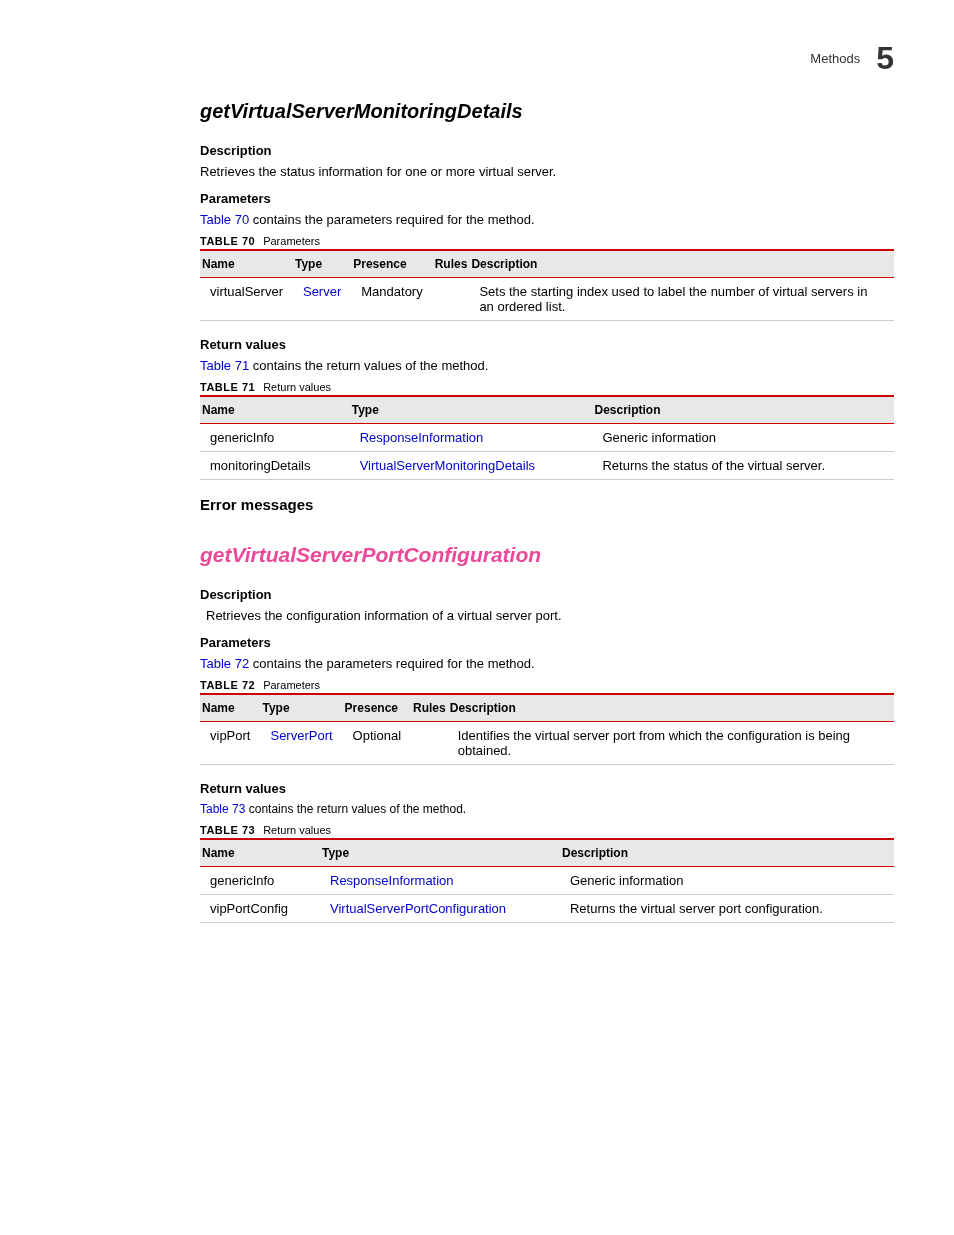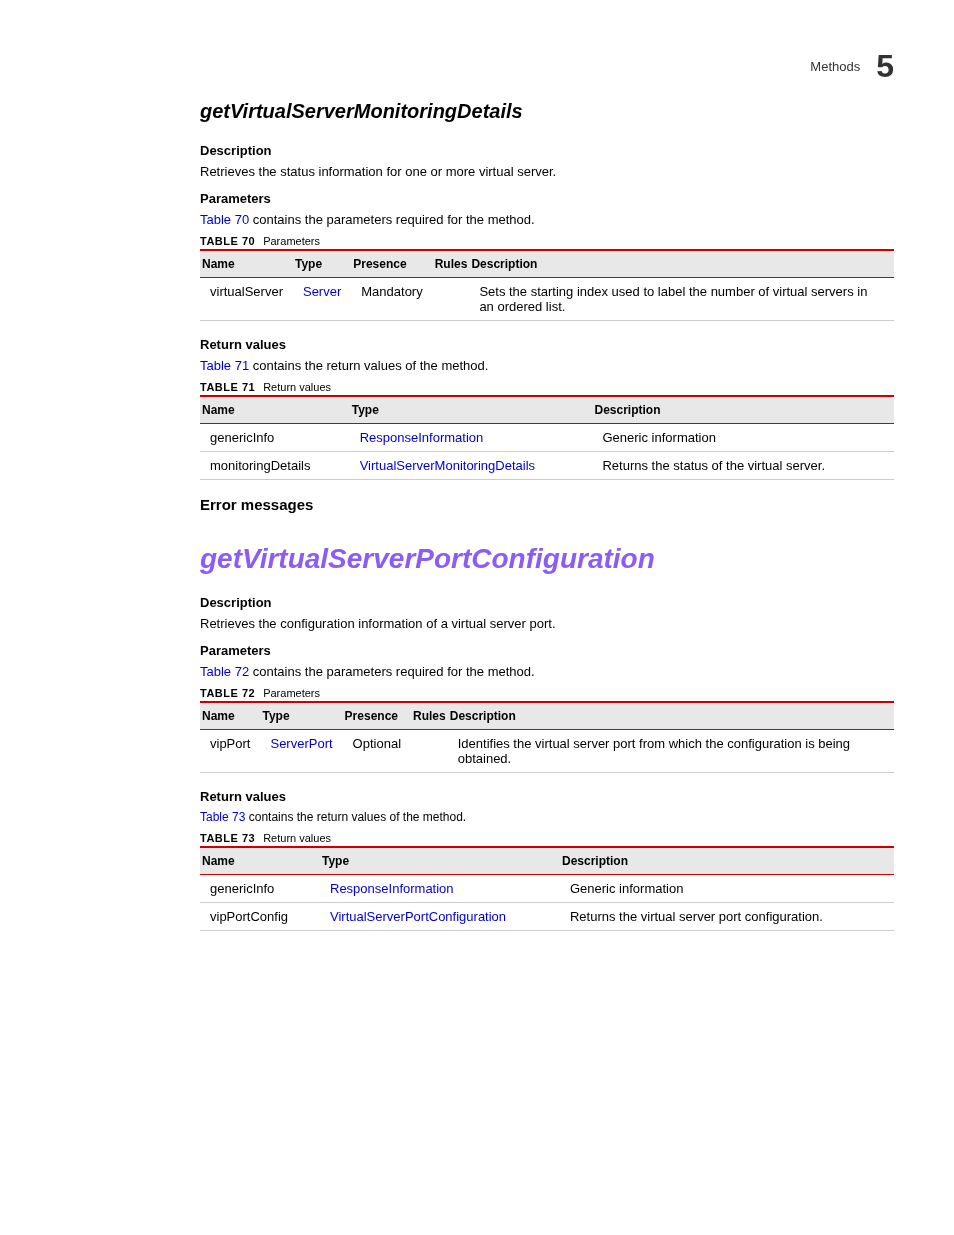--- a/index.html
+++ b/index.html
@@ -42,21 +42,21 @@
       vertical-align: top;
       font-size: 13px;
     }
     .table-wrapper {
       margin-top: 4px;
     }
   </style>
 </head>
 <body>
 
-<div style="position:absolute;top:48px;right:60px;display:flex;align-items:center;gap:16px;">
+<div style="position:absolute;top:40px;right:60px;display:flex;align-items:center;gap:16px;">
   <span style="font-size:13px;color:#333;">Methods</span>
   <span style="font-size:32px;font-weight:bold;color:#333;">5</span>
 </div>
 
 <div style="margin-top:60px;">
 
   <div style="font-family:Arial,sans-serif;font-style:italic;font-size:20px;font-weight:bold;color:#000;margin-bottom:20px;">getVirtualServerMonitoringDetails</div>
 
   <div style="font-size:13px;font-weight:bold;margin-bottom:6px;margin-top:10px;">Description</div>
   <div style="font-size:13px;margin-bottom:12px;">Retrieves the status information for one or more virtual server.</div>
@@ -137,24 +137,24 @@
       </tbody>
     </table>
   </div>
 
   <div style="font-size:15px;font-weight:bold;margin-bottom:6px;margin-top:16px;">Error messages</div>
 
 </div>
 
 <div style="margin-top:30px;">
 
-  <div style="font-family:Arial,sans-serif;font-style:italic;font-size:28px;font-weight:bold;color:#8b5cf6;margin-bottom:20px;">getVirtualServerPortConfiguration</div>
+  <div style="font-family:Arial,sans-serif;font-style:italic;font-size:21px;font-weight:bold;color:#ec4899;margin-bottom:20px;">getVirtualServerPortConfiguration</div>
 
   <div style="font-size:13px;font-weight:bold;margin-bottom:6px;margin-top:10px;">Description</div>
-  <div style="font-size:13px;margin-bottom:12px;">Retrieves the configuration information of a virtual server port.</div>
+  <div style="font-size:13px;margin-bottom:12px;margin-left:6px;">Retrieves the configuration information of a virtual server port.</div>
 
   <div style="font-size:13px;font-weight:bold;margin-bottom:6px;margin-top:10px;">Parameters</div>
   <div style="font-size:13px;margin-bottom:8px;">
     <a href="#" class="link-blue">Table 72</a>
     <span> contains the parameters required for the method.</span>
   </div>
 
   <div class="table-wrapper">
     <div style="display:flex;align-items:baseline;margin-bottom:2px;">
       <span style="font-size:11px;font-weight:bold;text-transform:uppercase;letter-spacing:0.5px;margin-right:8px;">

